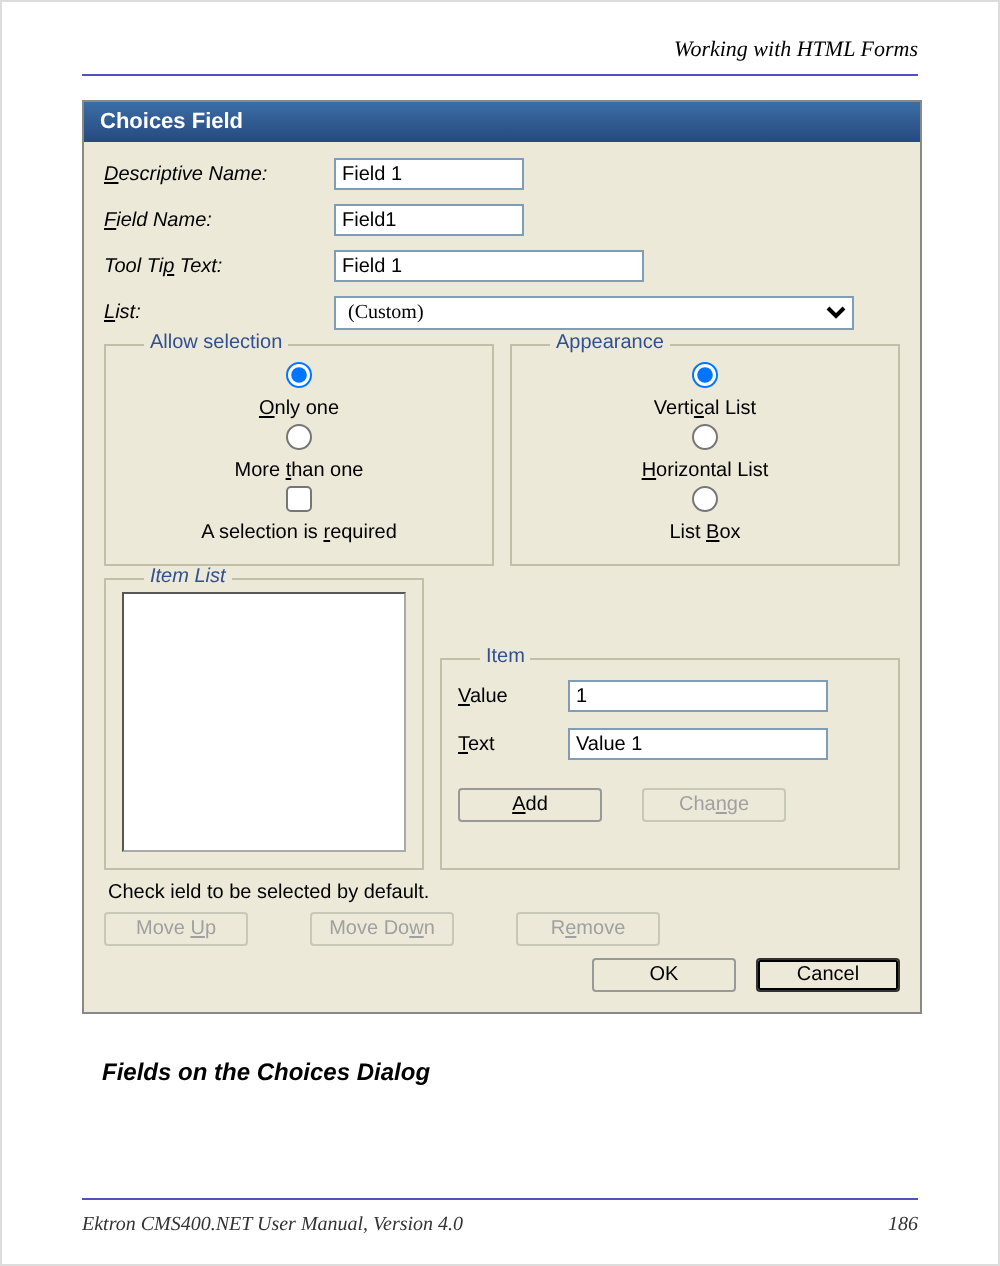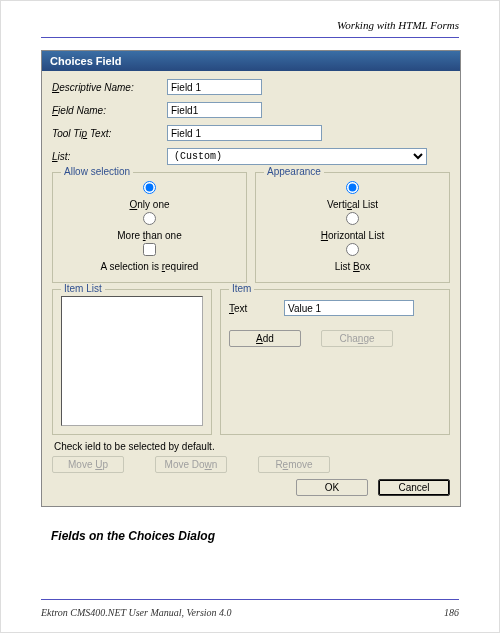--- a/index.html
+++ b/index.html
@@ -58,21 +58,21 @@
     font-family: "Tahoma", sans-serif;
     font-size: 10px;
     padding: 1px 3px;
     border: 1px solid #7f9db9;
     background: #fff;
     height: 16px;
   }
   .input-small { width: 95px; }
   .input-med { width: 155px; }
   .select-col select {
-    font-family: Liberation Mono, monospace;
+    font-family: Liberation Serif, serif;
     font-size: 10px;
     padding: 0 2px;
     border: 1px solid #7f9db9;
     background: #fff;
     width: 260px;
     height: 17px;
   }
   .group-row {
     display: flex;
     gap: 8px;
@@ -80,21 +80,21 @@
   }
   .fieldset {
     border: 1px solid #c0c0a8;
     padding: 6px 8px 8px 8px;
     position: relative;
     flex: 1;
   }
   .fieldset-legend {
     position: absolute;
     top: -7px;
-    left: 8px;
+    left: 19px;
     background: #ece9d8;
     padding: 0 3px;
     font-size: 10px;
     color: #305090;
   }
   .radio-line, .check-line {
     display: flex;
     align-items: center;
     margin: 2px 0;
     gap: 5px;
@@ -102,31 +102,33 @@
   }
   .radio-line input, .check-line input {
     margin: 0;
   }
   .item-row {
     display: flex;
     gap: 8px;
   }
   .item-list-box {
     flex: 0 0 160px;
+    font-style: italic;
   }
   .listbox {
     width: 100%;
     height: 130px;
     background: #fff;
     border: 1px inset #aaa;
   }
   .item-fieldset {
     flex: 1;
     display: flex;
     flex-direction: column;
+    margin-top: 40px;
   }
   .item-inner-row {
     display: flex;
     align-items: center;
     margin: 4px 0;
   }
   .item-inner-row .il { width: 55px; }
   .item-inner-row input {
     font-family: "Tahoma", sans-serif;
     font-size: 10px;
@@ -273,20 +275,24 @@
       </div>
 
       <div class="item-row">
         <div class="fieldset item-list-box">
           <div class="fieldset-legend">Item List</div>
           <div class="listbox"></div>
         </div>
         <div class="fieldset item-fieldset">
           <div class="fieldset-legend">Item</div>
           <div class="item-inner-row">
+            <div class="il"><span class="underline">V</span>alue</div>
+            <input type="text" value="1" style="">
+          </div>
+          <div class="item-inner-row">
             <div class="il"><span class="underline">T</span>ext</div>
             <input type="text" value="Value 1" style="">
           </div>
           <div class="btn-row">
             <div class="btn"><span class="underline">A</span>dd</div>
             <div class="btn disabled">Cha<span class="underline">n</span>ge</div>
           </div>
         </div>
       </div>
 

